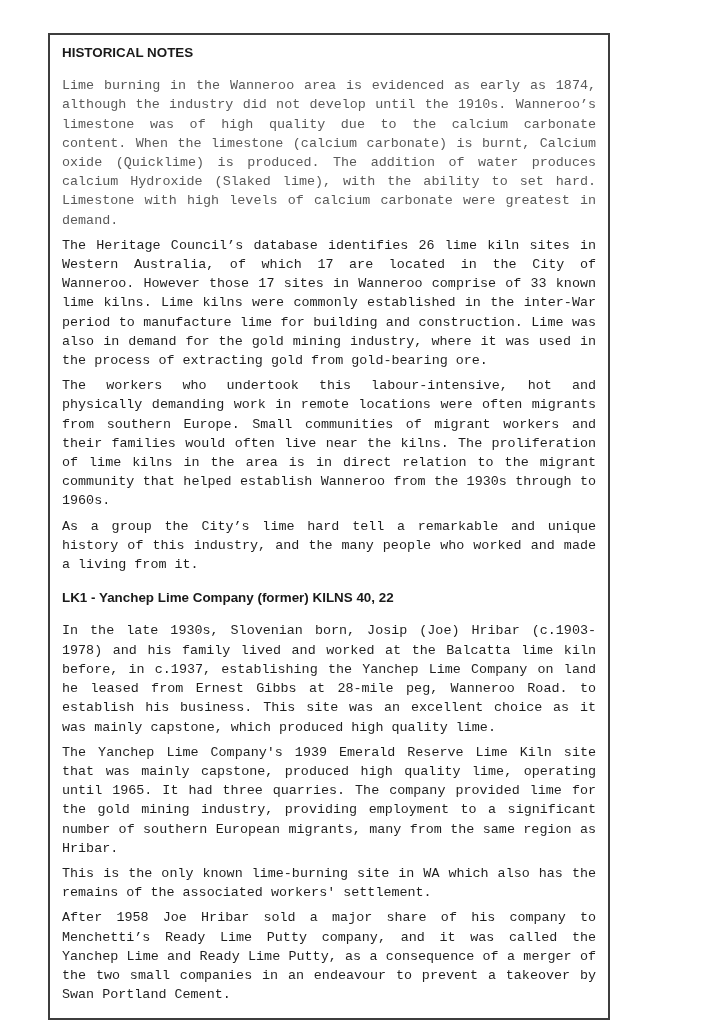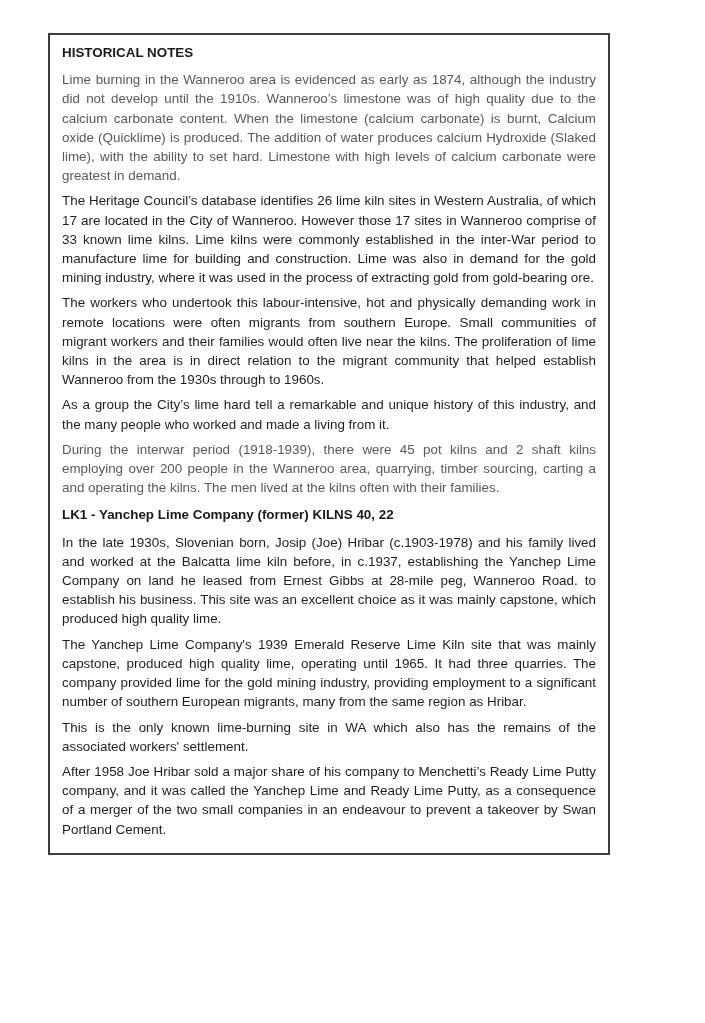--- a/index.html
+++ b/index.html
@@ -19,30 +19,31 @@
     box-sizing: border-box;
     border: 2px solid #3d3d3d;
     padding: 6px 12px 12px 12px;
     background: #ffffff;
   }
   .heading {
     font-size: 13.4px;
     font-weight: bold;
     color: #1a1a1a;
     line-height: 19.2px;
-    margin: 8px 0;
+    margin: 14px 0;
     text-align: left;
   }
   .heading.first { margin-top: 2px; }
   .para {
     font-size: 13.4px;
     color: #1f1f1f;
     line-height: 19.2px;
     text-align: justify;
     margin: 6px 0;
+    font-family: Liberation Mono, monospace;
   }
   .para.gray { color: #595959; }
   .para.last { margin-bottom: 2px; }
 </style>
 </head>
 <body>
 
 <div class="page">
   <div class="notes-box">
 
@@ -50,21 +51,20 @@
 
     <p class="para gray">Lime burning in the Wanneroo area is evidenced as early as 1874, although the industry did not develop until the 1910s.  Wanneroo’s limestone was of high quality due to the calcium carbonate content. When the limestone (calcium carbonate) is burnt, Calcium oxide (Quicklime) is produced. The addition of water produces calcium Hydroxide (Slaked lime), with the ability to set hard. Limestone with high levels of calcium carbonate were greatest in demand.</p>
 
     <p class="para">The Heritage Council’s database identifies 26  lime kiln sites in Western Australia, of which 17 are located in the City of Wanneroo. However those 17 sites in Wanneroo comprise of 33 known lime kilns.  Lime kilns were commonly established in the inter-War period to manufacture lime for building and construction. Lime was also in demand for the gold mining industry, where it was used in the process of extracting gold from gold-bearing ore.</p>
 
     <p class="para">The workers who undertook this labour-intensive, hot and physically demanding work in remote locations were often migrants from southern Europe. Small communities of migrant workers and their families would often live near the kilns. The proliferation of lime kilns in the area is in direct relation to the migrant community that helped establish Wanneroo from the 1930s through to 1960s.</p>
 
 
     <p class="para">As a group the City’s lime hard tell a remarkable and unique history of this industry, and the many people who worked and made a living from it.</p>
 
-    <p class="para gray">During the interwar period (1918-1939), there were 45 pot kilns and 2 shaft kilns employing over 200 people in the Wanneroo area, quarrying, timber sourcing, carting a and operating the kilns. The men lived at the kilns often with their families.</p>
 
     <div class="heading">LK1 - Yanchep Lime Company (former) KILNS 40, 22</div>
 
     <p class="para">In the late 1930s, Slovenian born, Josip (Joe) Hribar (c.1903-1978) and his family lived and worked at the Balcatta lime kiln before, in c.1937, establishing the Yanchep Lime Company on land he  leased from Ernest Gibbs at 28-mile peg, Wanneroo Road. to establish his business.  This site was an excellent choice as it was mainly capstone, which produced high quality lime.</p>
 
     <p class="para">The Yanchep Lime Company's 1939 Emerald Reserve Lime Kiln site that was mainly capstone, produced high quality lime, operating  until 1965. It had three quarries. The company provided lime for the gold mining industry, providing employment to a significant number of southern European migrants, many from the same region as Hribar.</p>
 
     <p class="para">This is the only known lime-burning site in WA which also has the remains of the associated workers' settlement.</p>
 
     <p class="para last">After 1958 Joe Hribar sold a major share of his company to Menchetti’s Ready Lime Putty company, and it was called the Yanchep Lime and Ready Lime Putty, as a consequence of a merger of the two small companies in an endeavour to prevent a takeover by Swan Portland Cement.</p>

